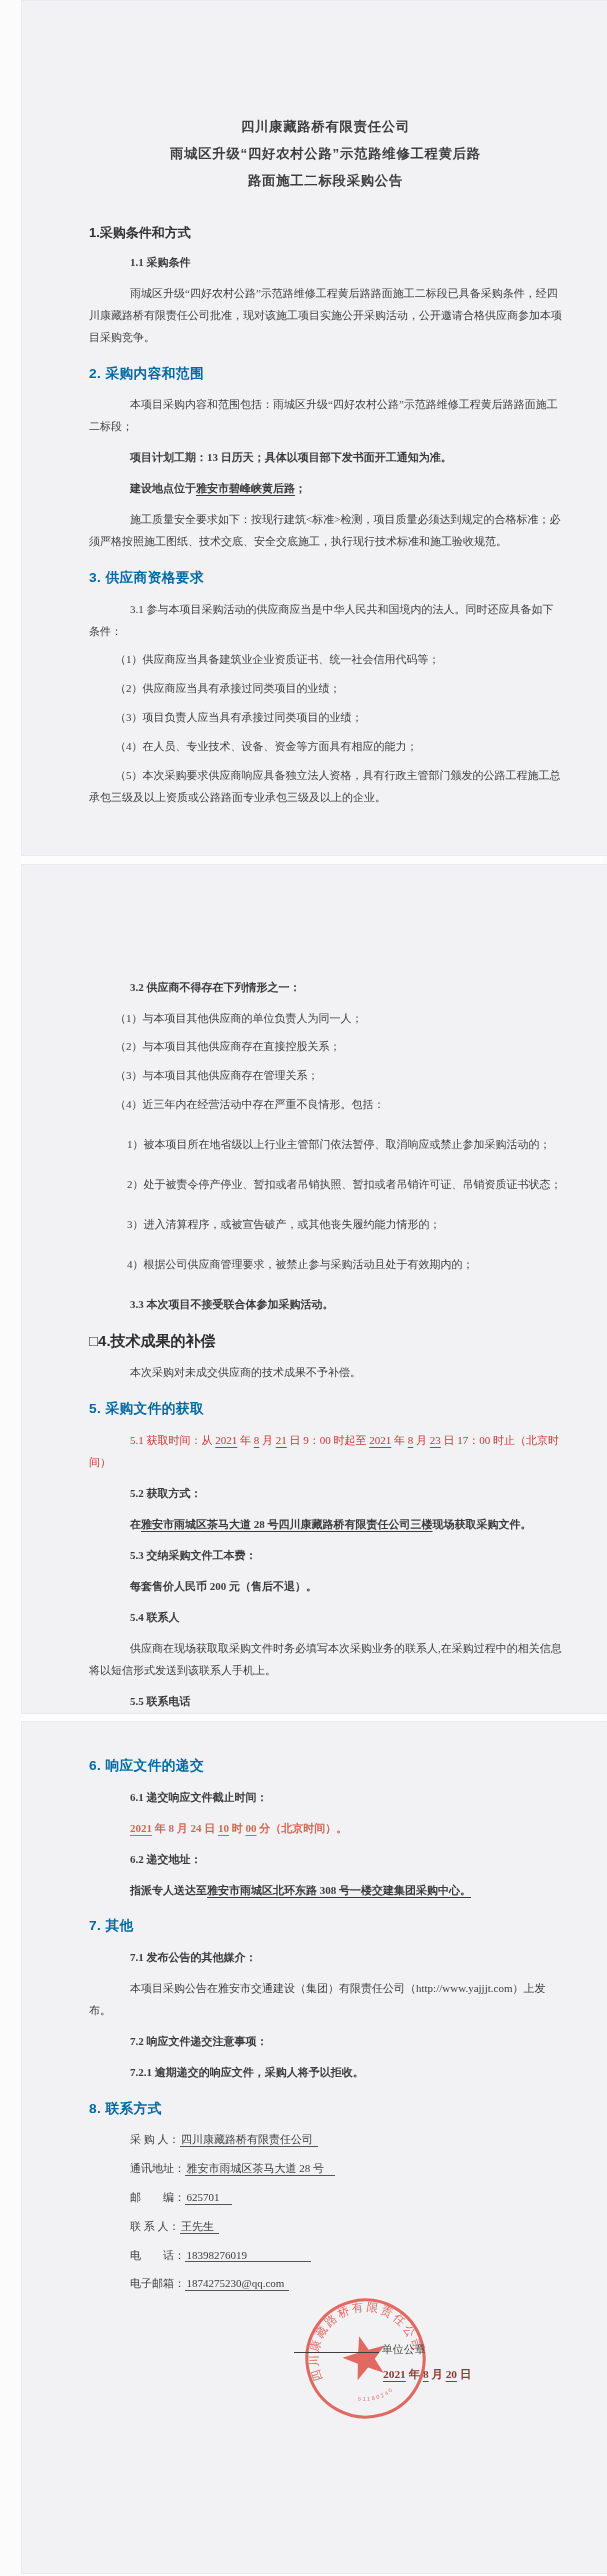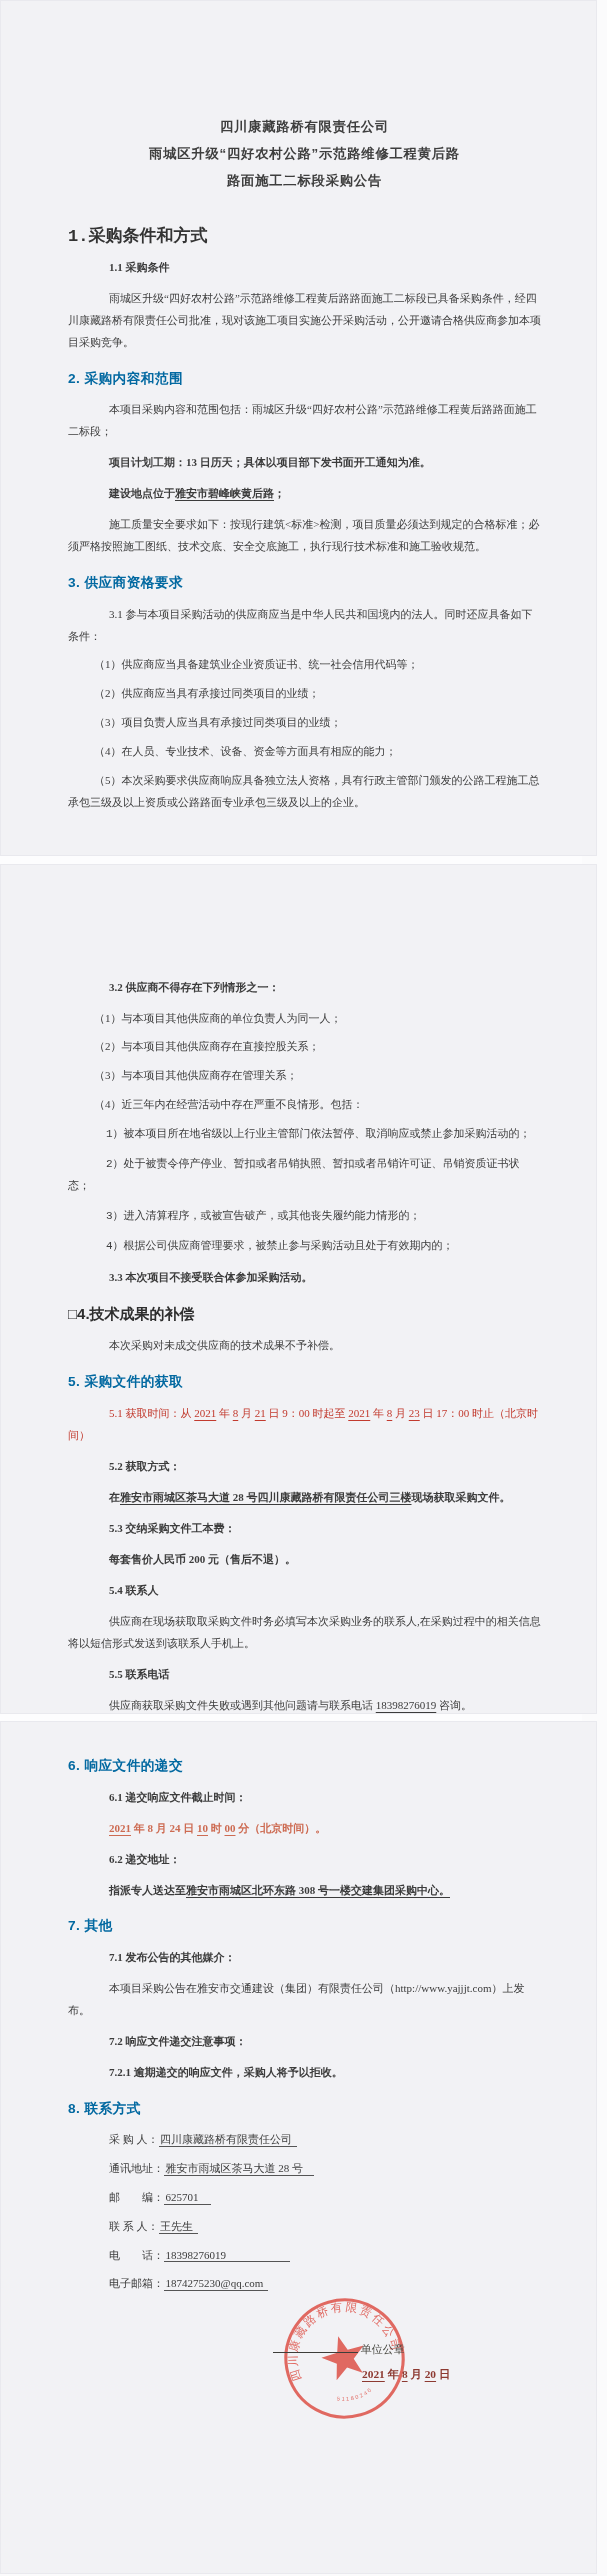--- a/index.html
+++ b/index.html
@@ -3,21 +3,21 @@
 <meta charset="utf-8">
 <style>
   html,body{margin:0;padding:0;}
   body{
     width:607px;
     background:#fbfbfc;
     font-family:"Liberation Serif", serif;
     color:#3c3c3c;
     -webkit-font-smoothing:antialiased;
   }
-  .doc{width:582px;}
+  .doc{width:582px;padding-left:21px;}
   .page{
     position:relative;
     width:597px;
     margin:0 auto;
     background:#f2f2f5;
     border:0.8px solid #e9e9ee;
     box-sizing:border-box;
     padding:0 55px 0 67px;
     overflow:hidden;
   }
@@ -30,23 +30,23 @@
     margin-top:112px;
     text-align:center;
     font-family:"Liberation Sans", sans-serif;
     font-weight:700;
     font-size:13.3px;
     line-height:27px;
     color:#3e3e3e;
     letter-spacing:0.8px;
   }
   .h-small{
-    font-family:Liberation Mono, monospace;
-    font-weight:700;
-    font-size:17px;
+    font-family:Liberation Sans, sans-serif;
+    font-weight:700;
+    font-size:13px;
     color:#333;
     margin:30px 0 7.6px 0;
   }
   .h-big{
     font-family:"Liberation Sans", sans-serif;
     font-weight:700;
     font-size:13.7px;
     color:#0369a1;
     margin:16.7px 0 10.6px 0;
     letter-spacing:0.4px;
@@ -59,21 +59,21 @@
     margin:16.7px 0 10.6px 0;
   }
   .line{
     font-size:11px;
     line-height:22px;
     margin:4.6px 0;
   }
   .lbl{ text-indent:41px; margin:9px 0;font-weight:bold;}
   .p  { text-indent:41px; }
   .item{ text-indent:26px; margin:6.8px 0;}
-  .sub { text-indent:38px; margin:8px 0;font-family:Liberation Mono, monospace;}
+  .sub { text-indent:38px; margin:18px 0;}
   .u{ text-decoration:underline; text-underline-offset:3px;}
   .red{ color:#c23a2e;}
   .red2{ color:#cd6b52;}
 
   .contact-row{
     font-size:11px;
     line-height:22px;
     margin:6.8px 0 6.8px 41px;
   }
   .clabel{ white-space:pre;}

